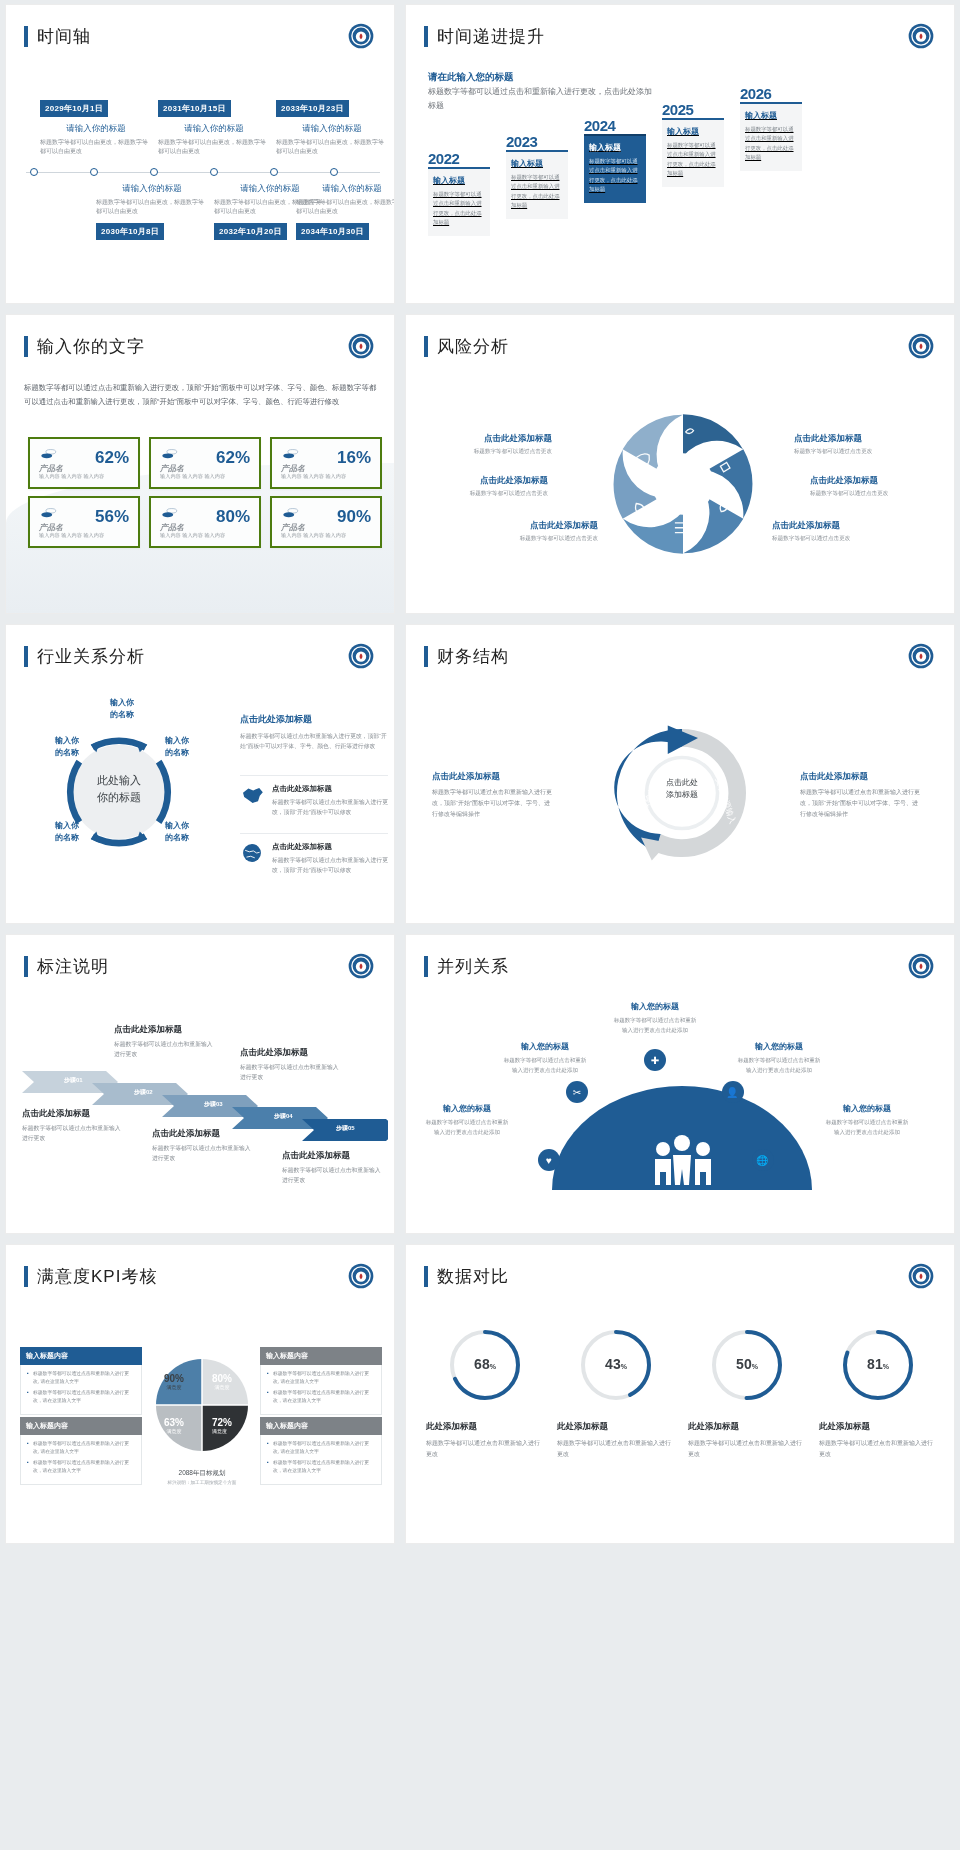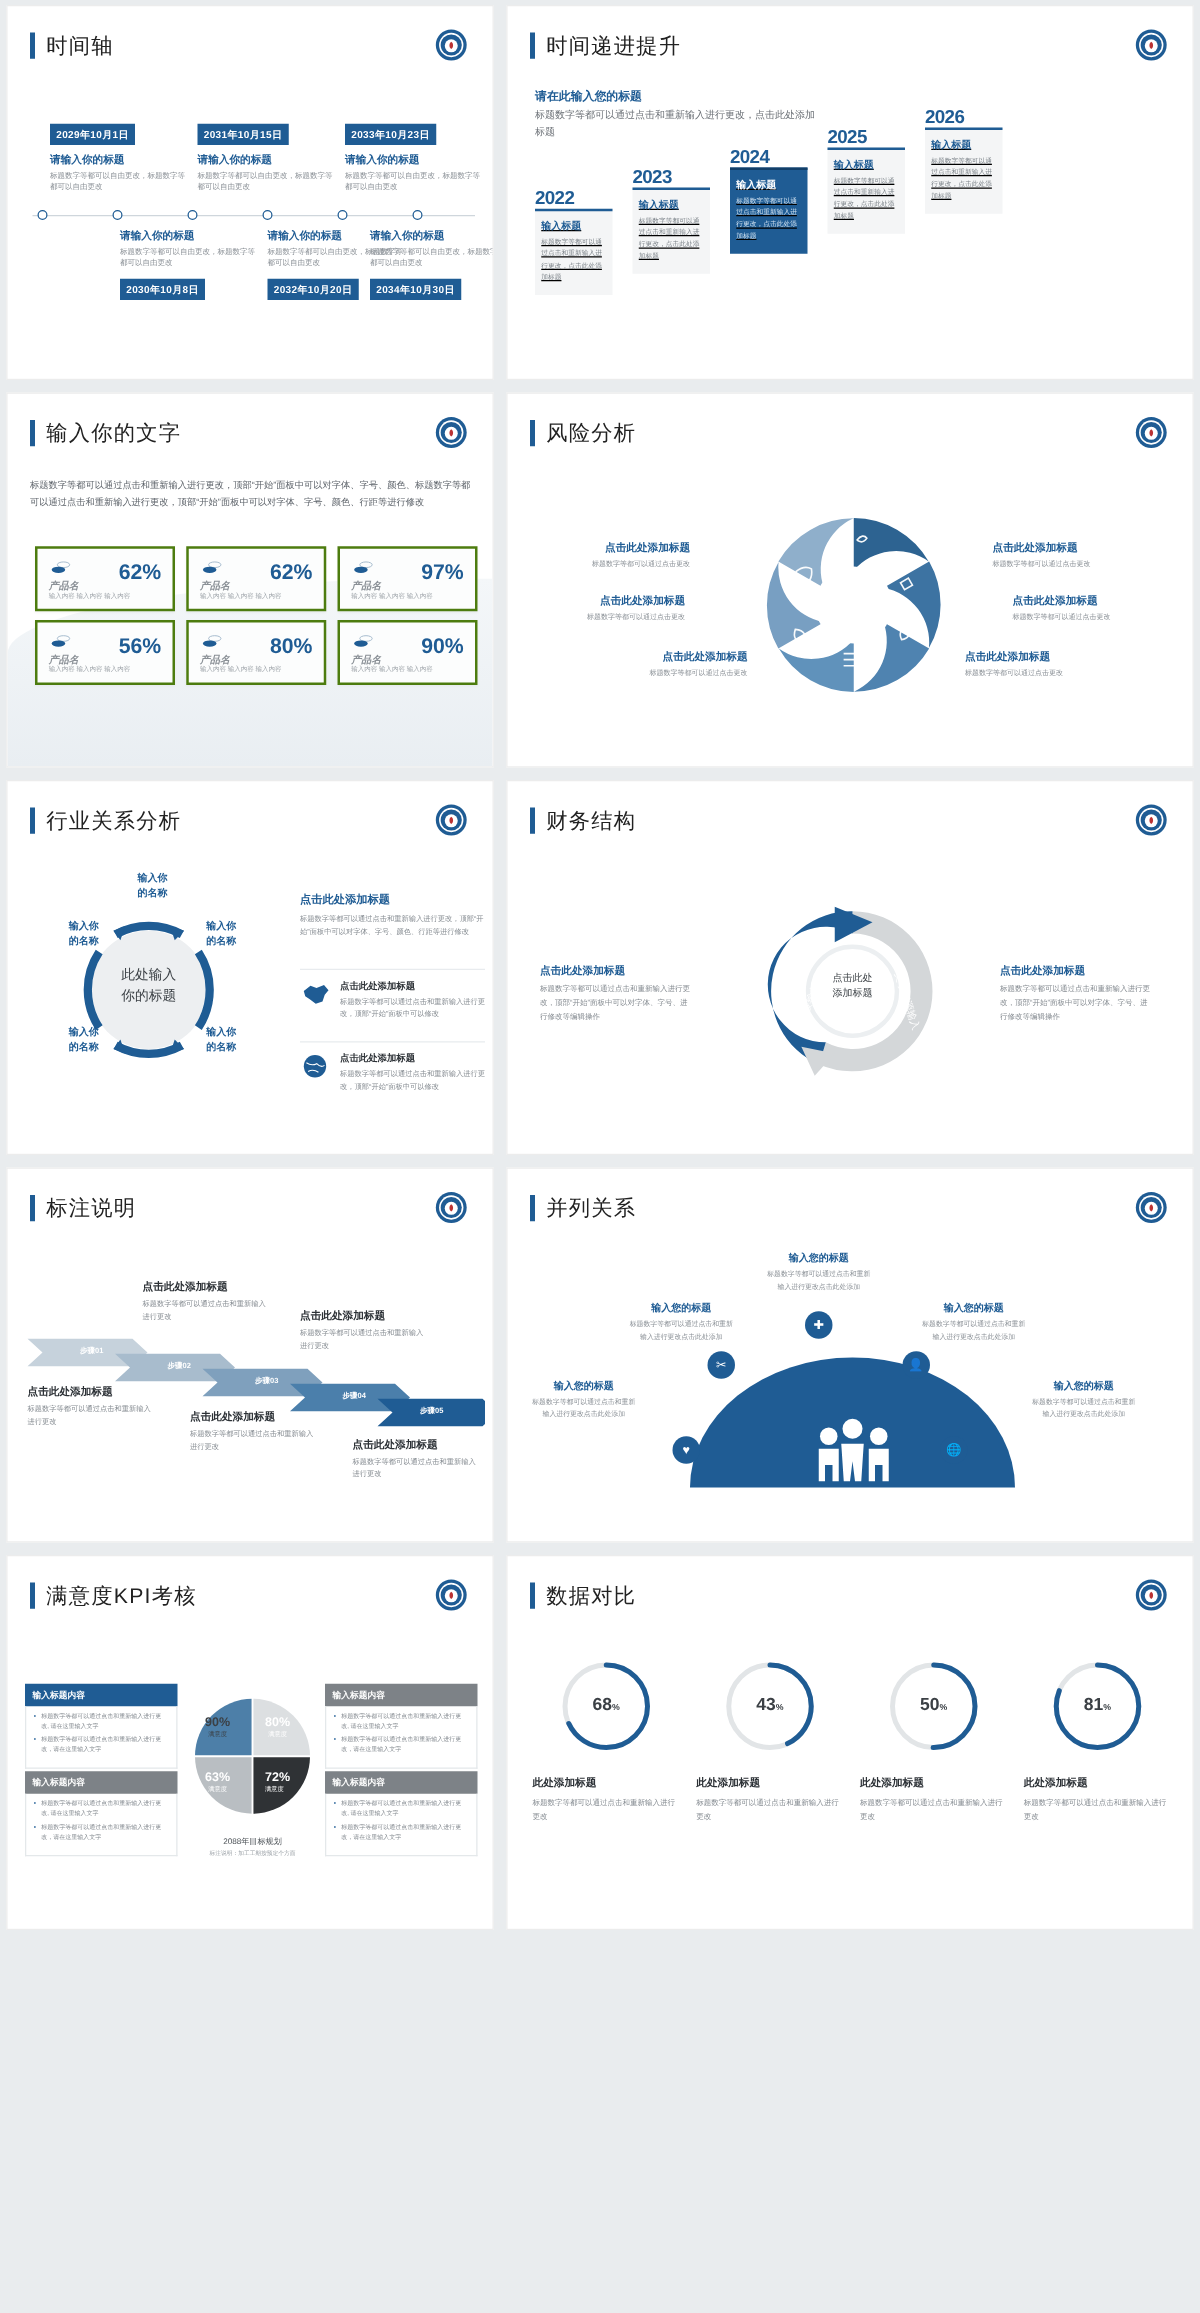--- a/index.html
+++ b/index.html
@@ -34,21 +34,21 @@
 
   
   .blu-h  { color: #1f5c94; font-weight: bold; }
 
   
   .tl-axis { position: absolute; left: 20px; right: 14px; top: 167px; height: 1px; background: #cfd6dc; }
   .tl-dot { position: absolute; top: 163px; width: 8px; height: 8px; border: 1.5px solid #1f5c94;
             border-radius: 50%; background: #fff; }
   .tl-card { position: absolute; width: 112px; }
   .tl-tag { background: #1f5c94; color: #fff; font-size: 8px; padding: 3px 5px; display: inline-block; font-weight: bold; letter-spacing: .3px;}
-  .tl-ttl { font-size: 8.5px; color: #1f5c94; font-weight: bold; margin: 6px 0 3px; }
+  .tl-ttl { font-size: 8.5px; color: #1f5c94; font-weight: normal; margin: 6px 0 3px; text-align: center; }
   .tl-txt { font-size: 6px; color: #8a9096; line-height: 1.55; }
 
   
   .yr-intro-h { position: absolute; left: 22px; top: 66px; font-size: 9.5px; }
   .yr-intro-p { position: absolute; left: 22px; top: 80px; font-size: 8px; color: #6b7076; line-height: 1.7; width: 230px; }
   .yr-item { position: absolute; width: 62px; }
   .yr-num  { font-size: 15px; font-weight: bold; color: #1f5c94; letter-spacing: -.5px; }
   .yr-body { background: #f4f5f6; padding: 6px 5px 8px; border-top: 2px solid #1f5c94; text-decoration: underline; }
   .yr-body.hl { background: #1f5c94; border-top: 2px solid #123f69; }
   .yr-h { font-size: 8px; font-weight: bold; color: #1f5c94; margin-bottom: 4px; }
@@ -268,21 +268,21 @@
       </svg>
       <div class="p3-pct">62%</div>
       <div class="p3-nm">产品名</div>
       <div class="p3-sub">输入内容 输入内容 输入内容</div>
     </div>
     <div class="p3-card">
       <svg class="coin" viewBox="0 0 40 28">
         <ellipse cx="24" cy="8" rx="11" ry="5" fill="none" stroke="#9db4c8" stroke-width="1.6"></ellipse>
         <ellipse cx="15" cy="17" rx="12" ry="5.5" fill="#1f5c94"></ellipse>
       </svg>
-      <div class="p3-pct">97%</div>
+      <div class="p3-pct">16%</div>
       <div class="p3-nm">产品名</div>
       <div class="p3-sub">输入内容 输入内容 输入内容</div>
     </div>
     <div class="p3-card">
       <svg class="coin" viewBox="0 0 40 28">
         <ellipse cx="24" cy="8" rx="11" ry="5" fill="none" stroke="#9db4c8" stroke-width="1.6"></ellipse>
         <ellipse cx="15" cy="17" rx="12" ry="5.5" fill="#1f5c94"></ellipse>
       </svg>
       <div class="p3-pct">56%</div>
       <div class="p3-nm">产品名</div>

